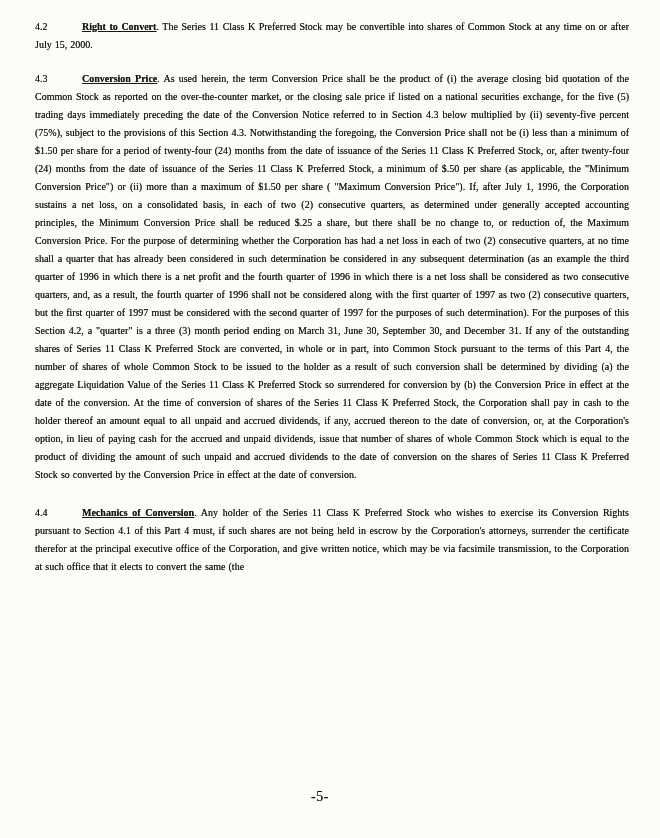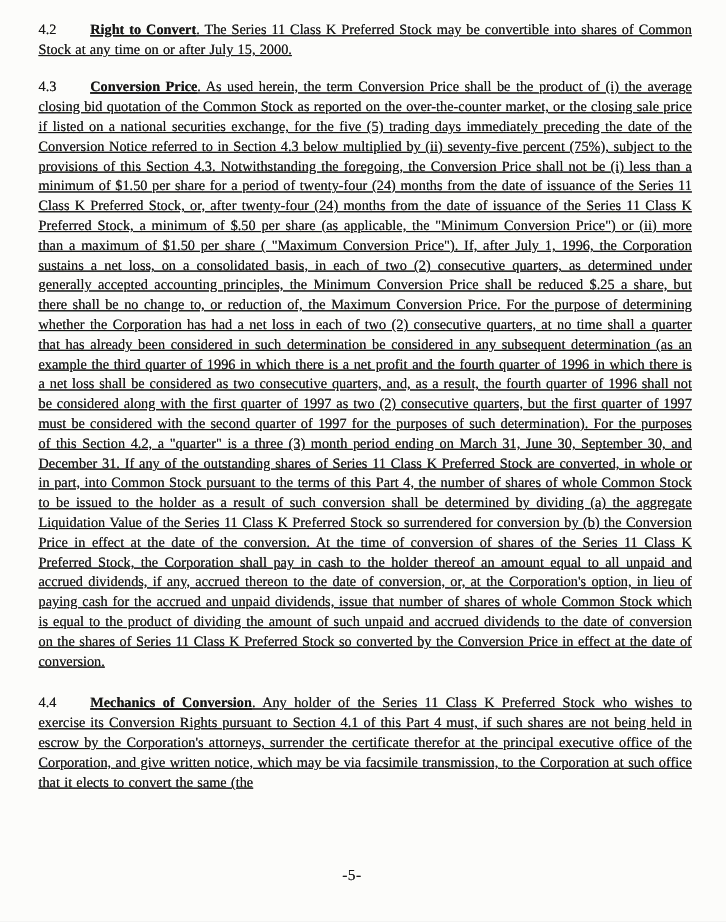--- a/index.html
+++ b/index.html
@@ -13,27 +13,26 @@
     height: 838px;
     margin: 0 auto;
     background: #fcfcfa;
     color: #161616;
     font-family: "Liberation Serif", "DejaVu Serif", serif;
     box-sizing: border-box;
     padding: 18px 31px 0 35px;
     overflow: hidden;
   }
   .para {
-    font-size: 13px;
+    font-size: 10px;
     line-height: 18px;
     text-align: justify;
     margin: 0 0 16px 0;
     word-spacing: 0.6px;
     text-shadow: 0 0 0.45px rgba(10,10,10,0.75);
-    text-decoration: underline;
   }
   .para.last {
     margin-bottom: 0;
     margin-top: 20px;
   }
   .sec-num {
     display: inline-block;
     width: 47px;
     text-align: left;
   }

